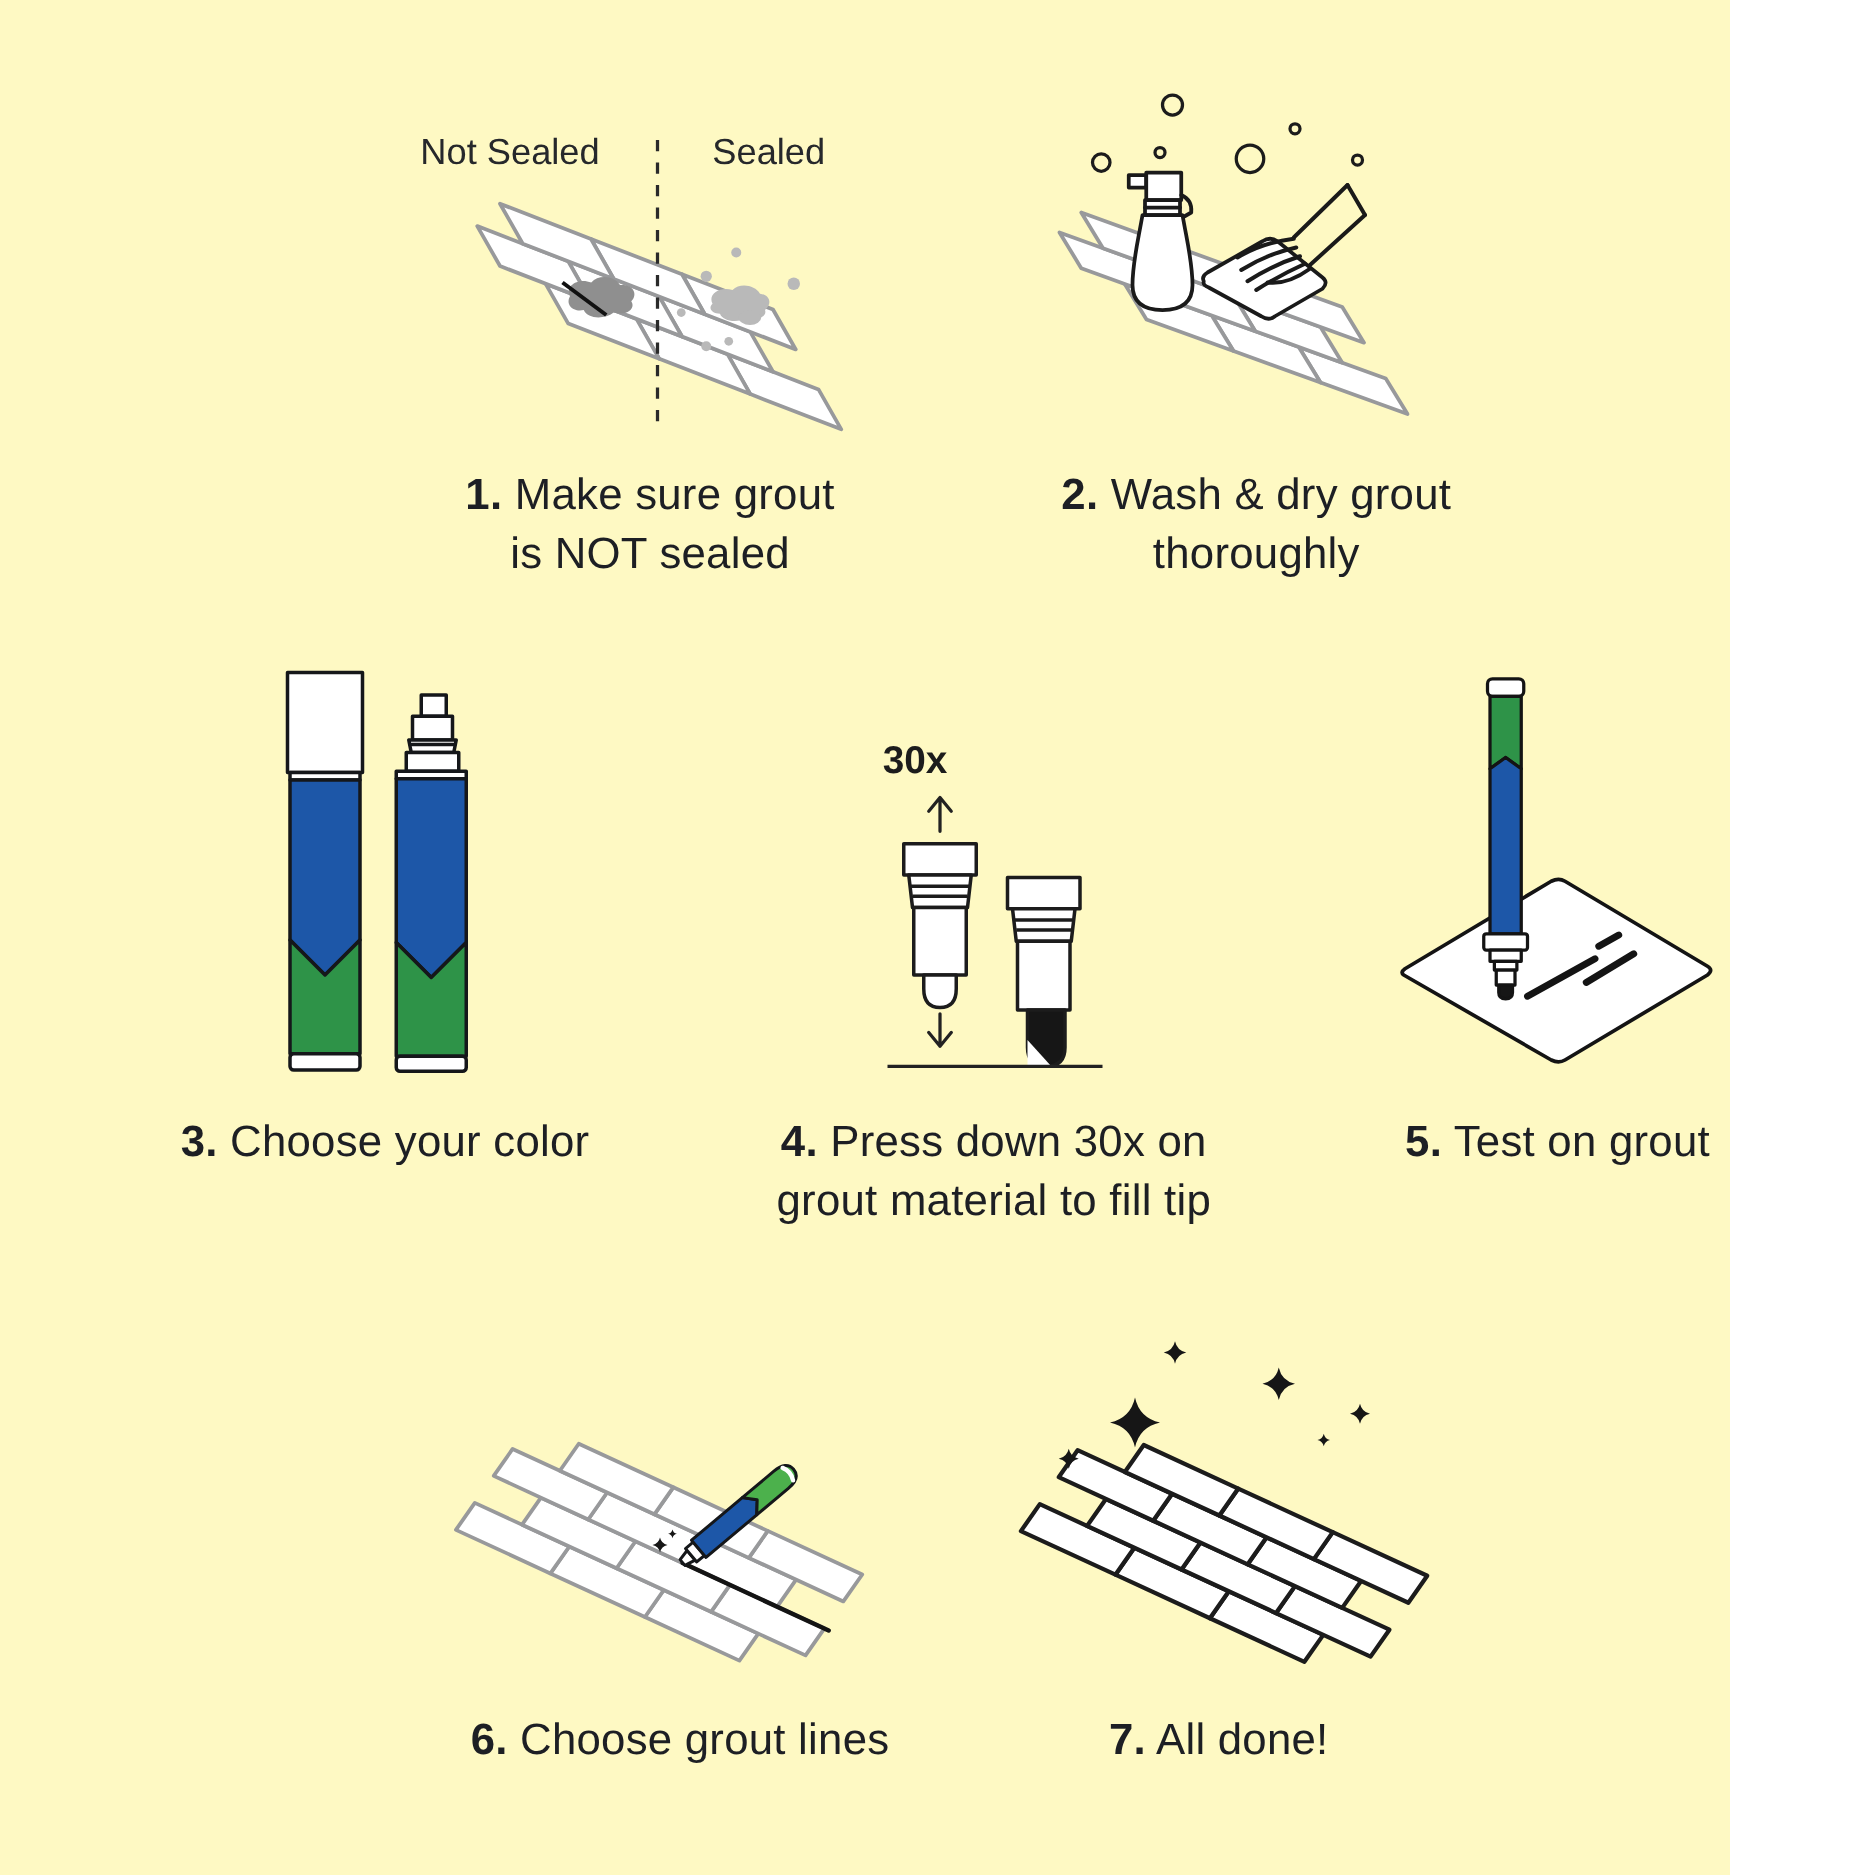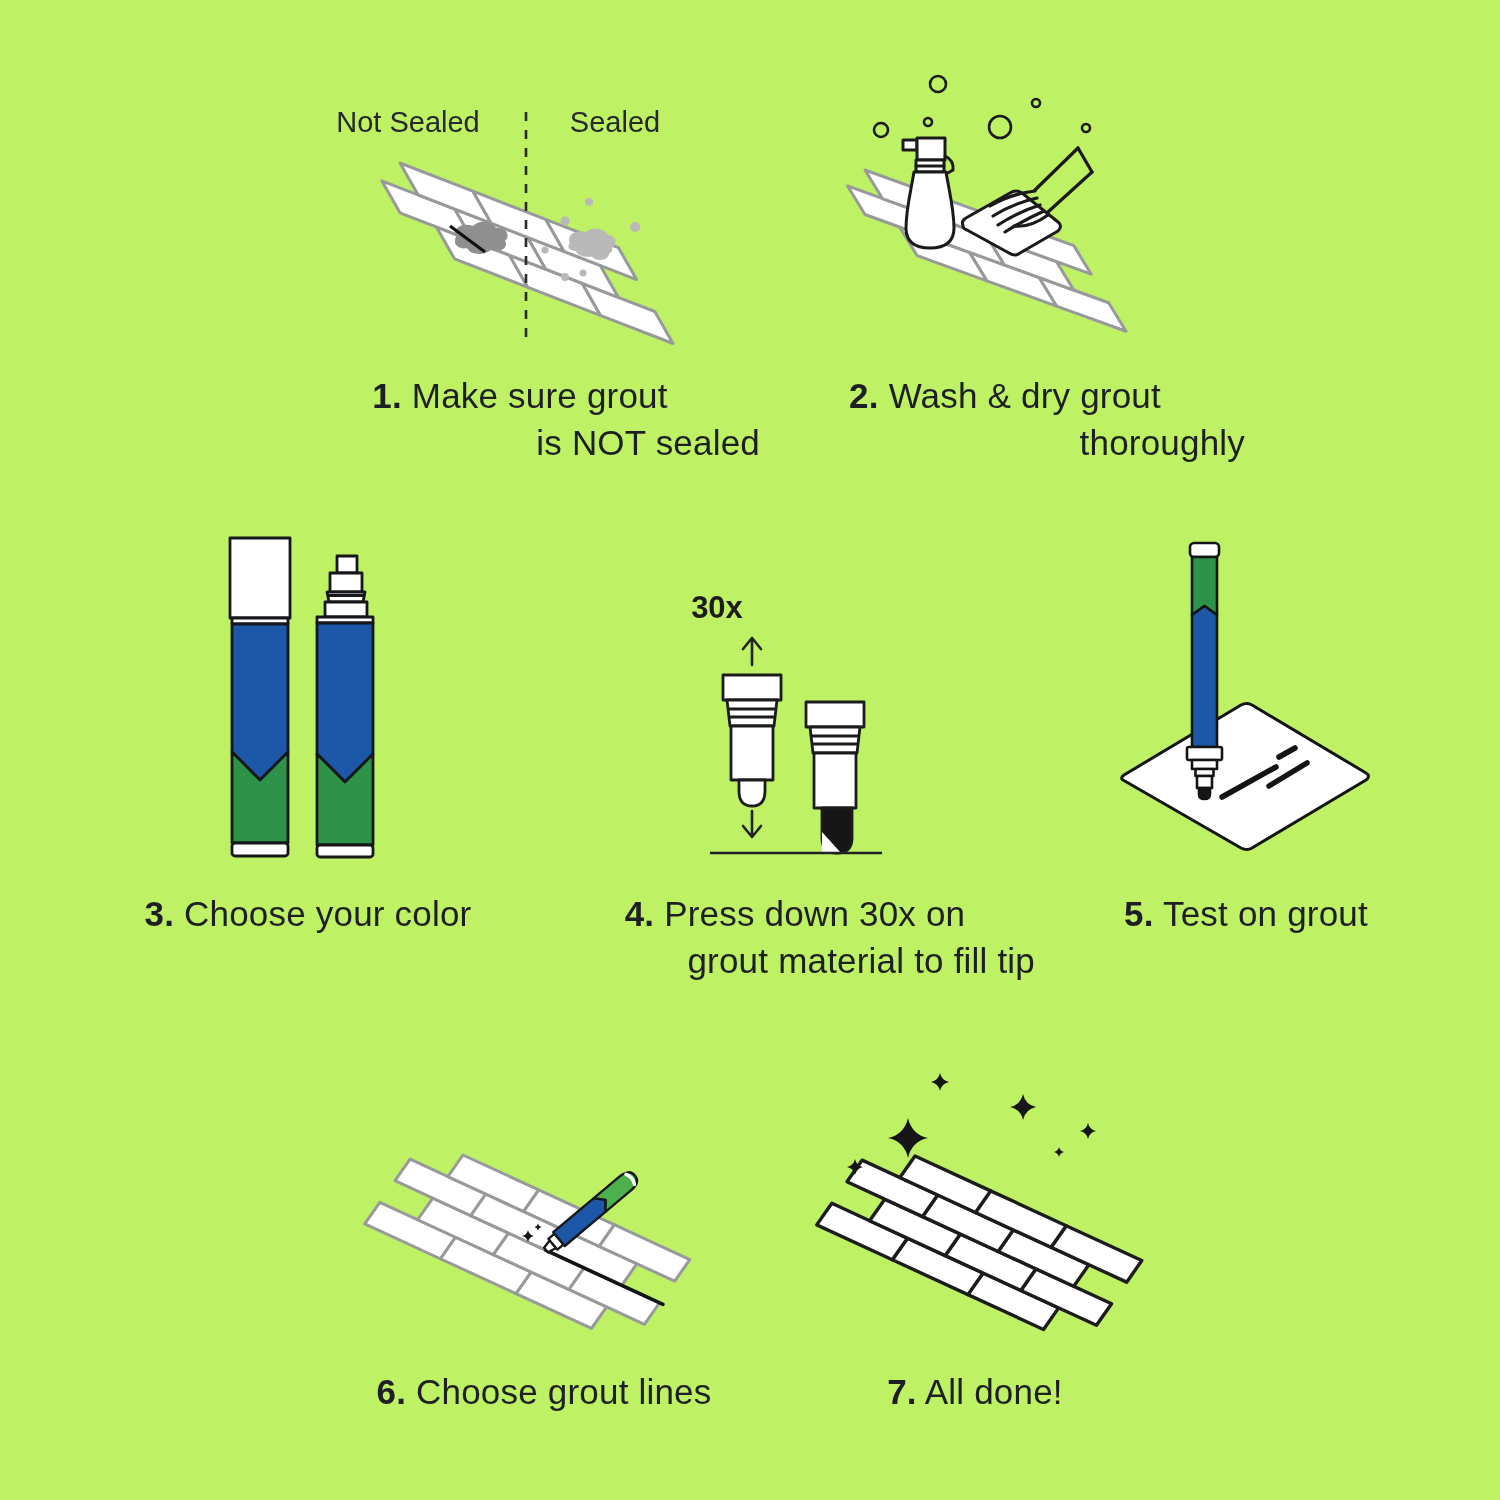--- a/index.html
+++ b/index.html
@@ -1,22 +1,22 @@
 <!DOCTYPE html>
 <html><head>
 <meta charset="utf-8">
 <style>
   html,body{margin:0;padding:0;background:#fff;}
-  .canvas{position:relative;width:1500px;height:1500px;background:#bef264;overflow:hidden;
+  .canvas{position:relative;width:1384px;height:1500px;background:#fef9c3;overflow:hidden;
           font-family:"Liberation Sans", sans-serif;}
   .art{position:absolute;}
   .caption{position:absolute;width:480px;text-align:center;font-size:35px;line-height:47px;
            color:#1d1f24;letter-spacing:0.2px;}
   .caption .num{font-weight:700;}
-  .caption .l2{display:block;text-align:right;}
+  .caption .l2{display:block;}
   .caption .l2:empty{display:none;}
   .lbl{position:absolute;transform:translateX(-50%);font-size:29px;color:#26282b;white-space:nowrap;}
   .press-count{position:absolute;transform:translateX(-50%);font-size:31px;font-weight:700;color:#1c1c1c;}
   svg{display:block;overflow:visible;}
 </style>
 </head>
 <body>
 
 <div class="canvas">
 
@@ -130,21 +130,21 @@
       <path d="M107,224 L135,252 L163,224 V315 H107 Z" fill="#2e9348"></path>
       <rect x="107" y="315" width="56" height="12" rx="3" fill="#ffffff"></rect>
     </g>
   </svg>
 
   <div class="caption" style="left:68px;top:890px;">
     <span class="num">3.</span>
     <span>Choose your color</span>
   </div>
 
-  <div class="press-count" style="left:717px;top:590px;text-align:right;">30x</div>
+  <div class="press-count" style="left:732px;top:590px;text-align:right;">30x</div>
 
   <svg class="art" style="left:690px;top:580px;" width="220" height="290" viewBox="0 0 220 290">
     <g fill="none" stroke="#222" stroke-width="2.6" stroke-linecap="round" stroke-linejoin="round">
       <path d="M62,85 V60 M53,69 L62,58 L71,69"></path>
     </g>
     <g fill="#ffffff" stroke="#1c1c1c" stroke-width="2.8" stroke-linejoin="round">
       <rect x="33" y="95" width="58" height="25"></rect>
       <polygon points="37,120 87,120 84,146 40,146"></polygon>
       <line x1="38.8" y1="129" x2="85.2" y2="129"></line>
       <line x1="40" y1="137" x2="84" y2="137"></line>

